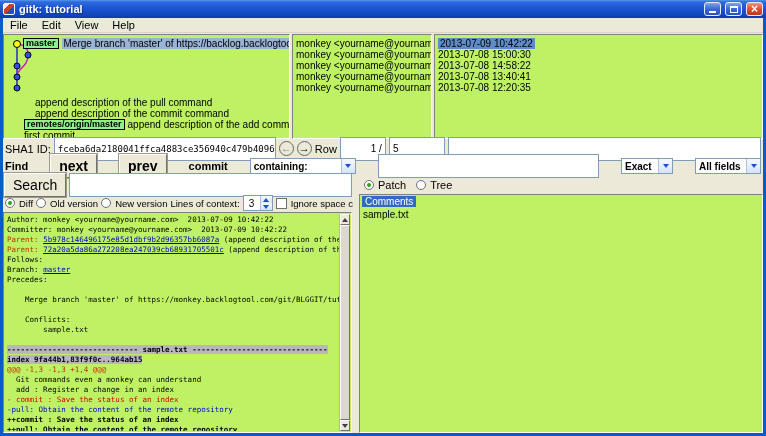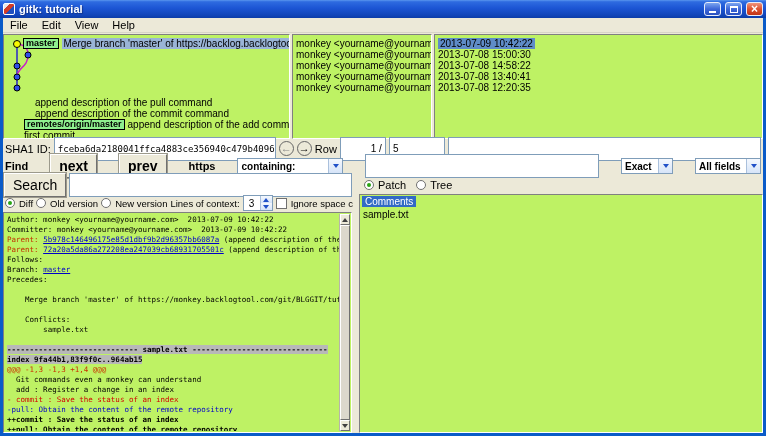--- a/index.html
+++ b/index.html
@@ -230,21 +230,21 @@
   <span class="lbl">Row</span>
   <div class="entry row-current">1 /</div>
   <div class="entry row-total">5</div>
   <div class="entry flex1"></div>
 </div>
 
 <div class="findbar">
   <span class="lbl">Find</span>
   <div class="btn">next</div>
   <div class="btn">prev</div>
-  <span class="lbl">https</span>
+  <span class="lbl">commit</span>
   <div class="combo combo-containing">
     <span>containing:</span>
     <span class="arrowbox">
         <span class="tri-down"></span>
       </span>
   </div>
   <div class="entry flex1"></div>
   <div class="combo combo-exact">
     <span>Exact</span>
     <span class="arrowbox">

